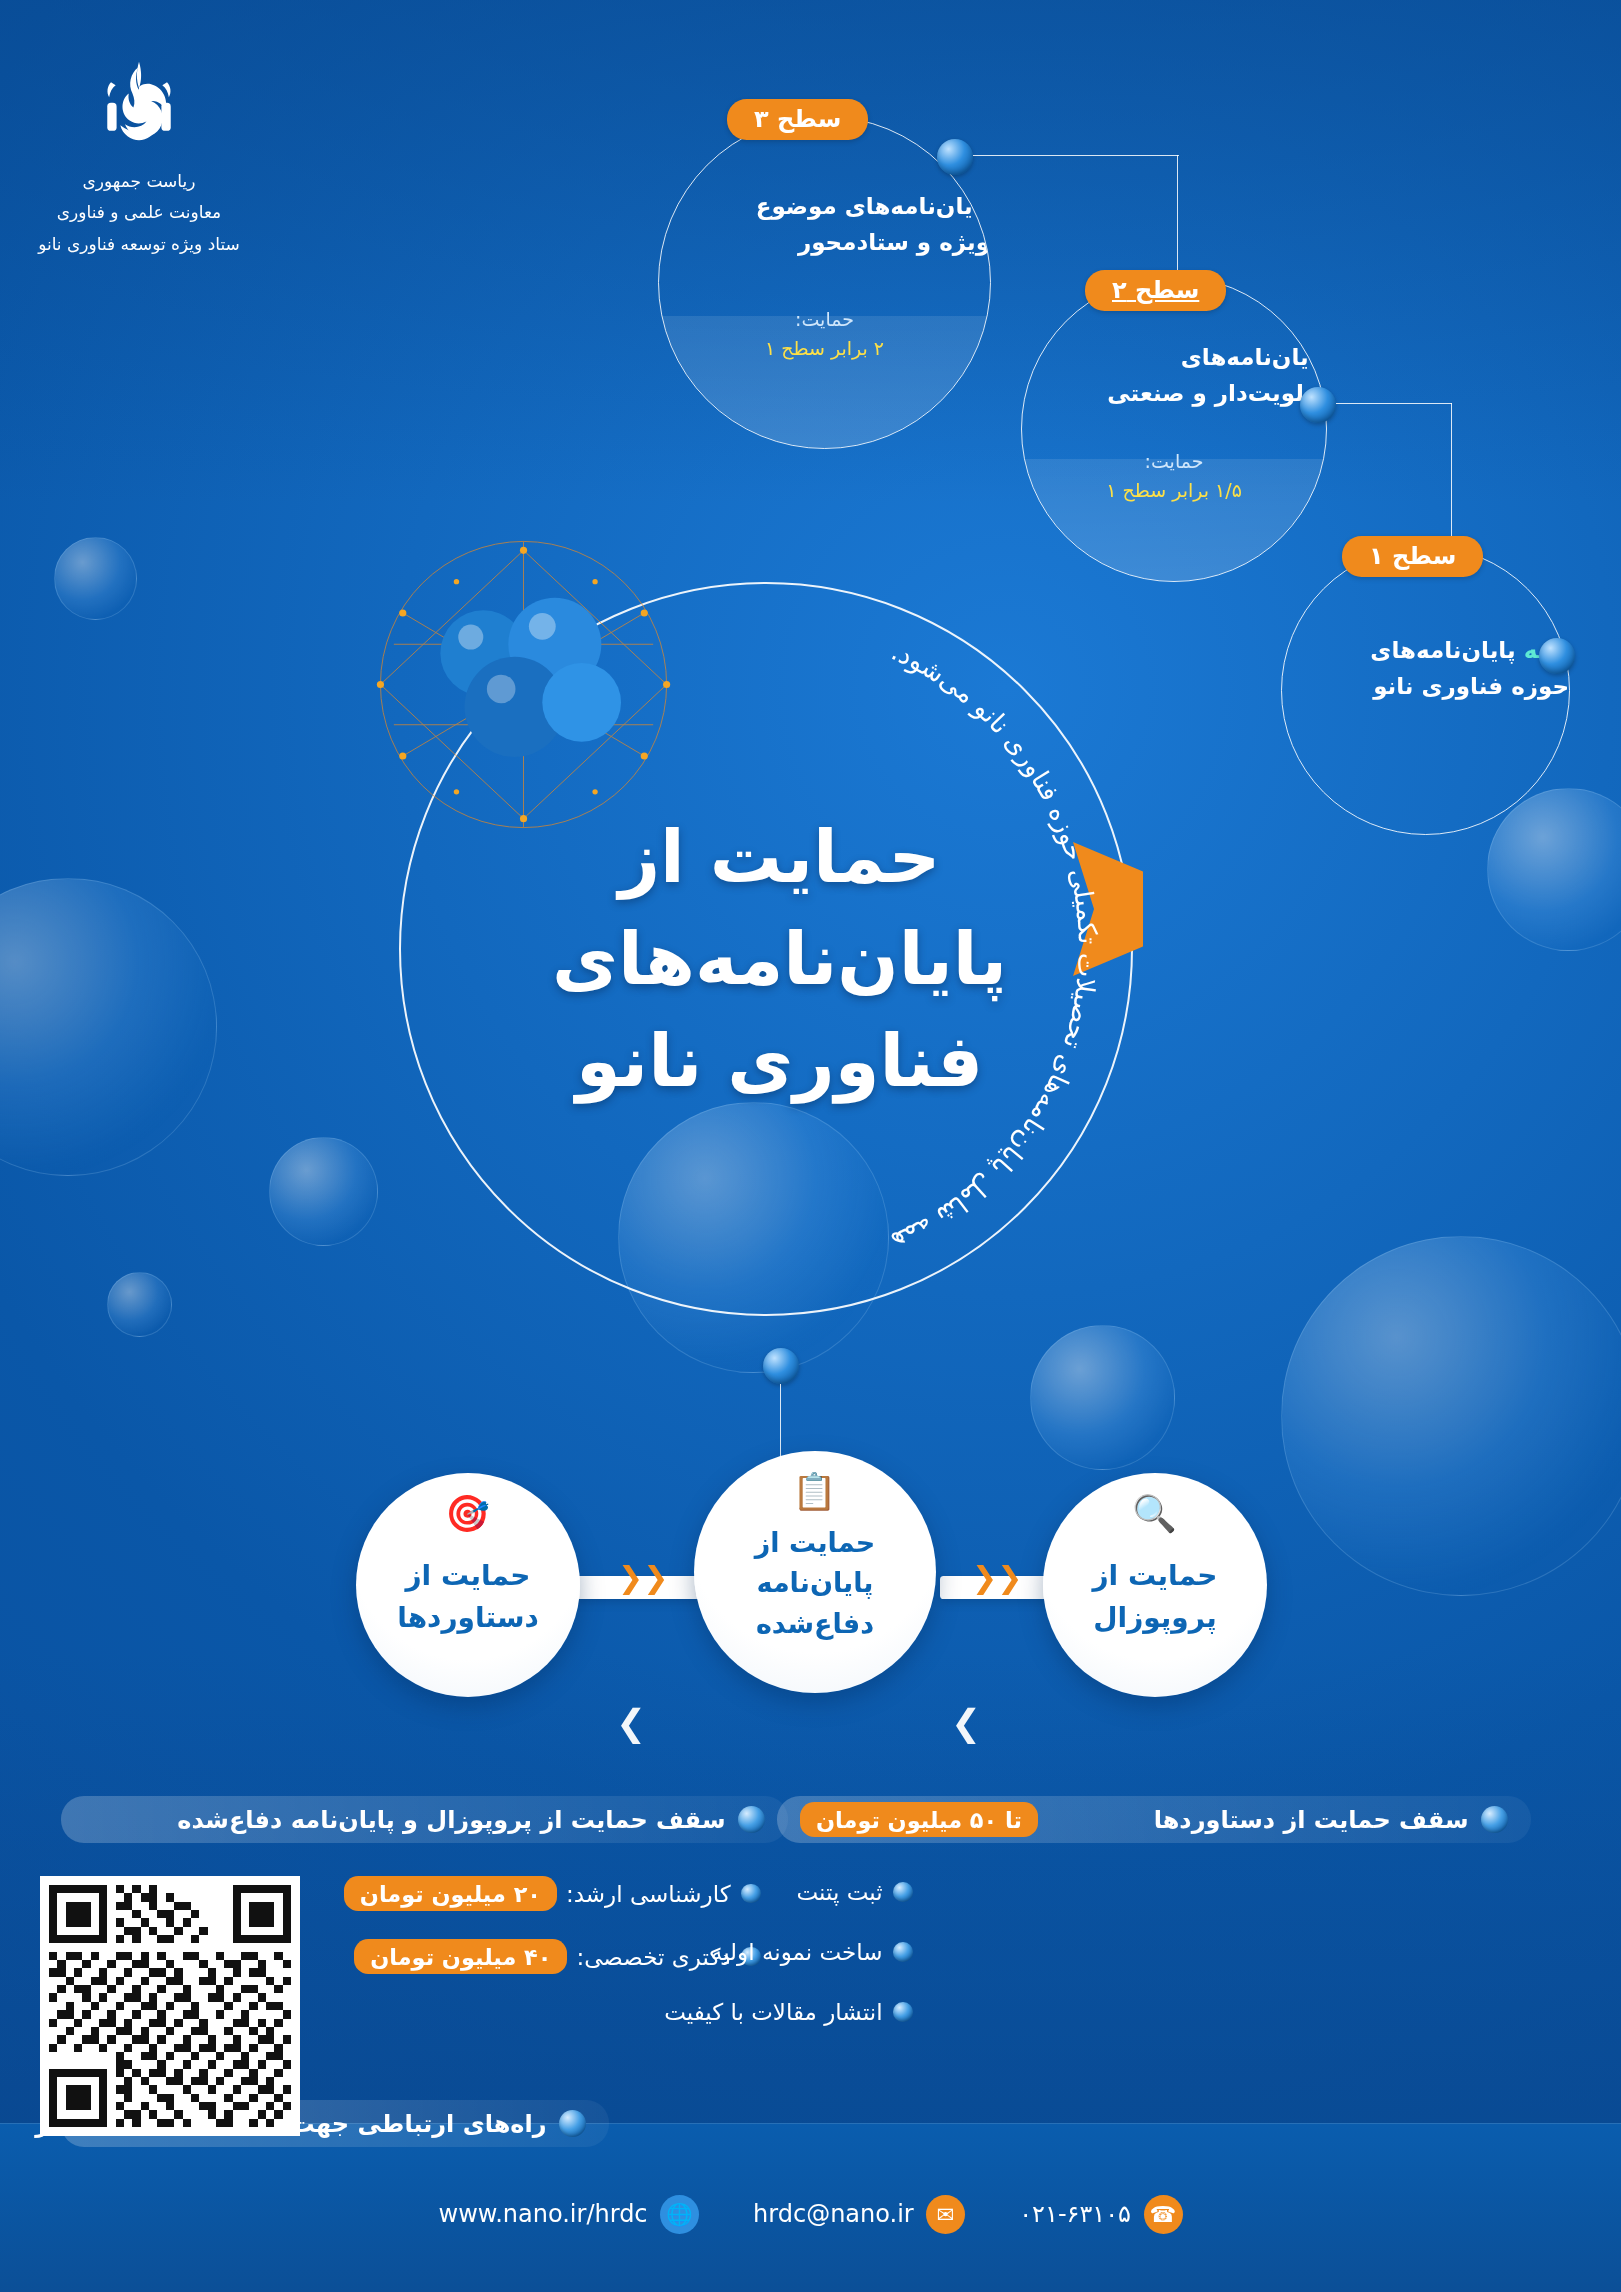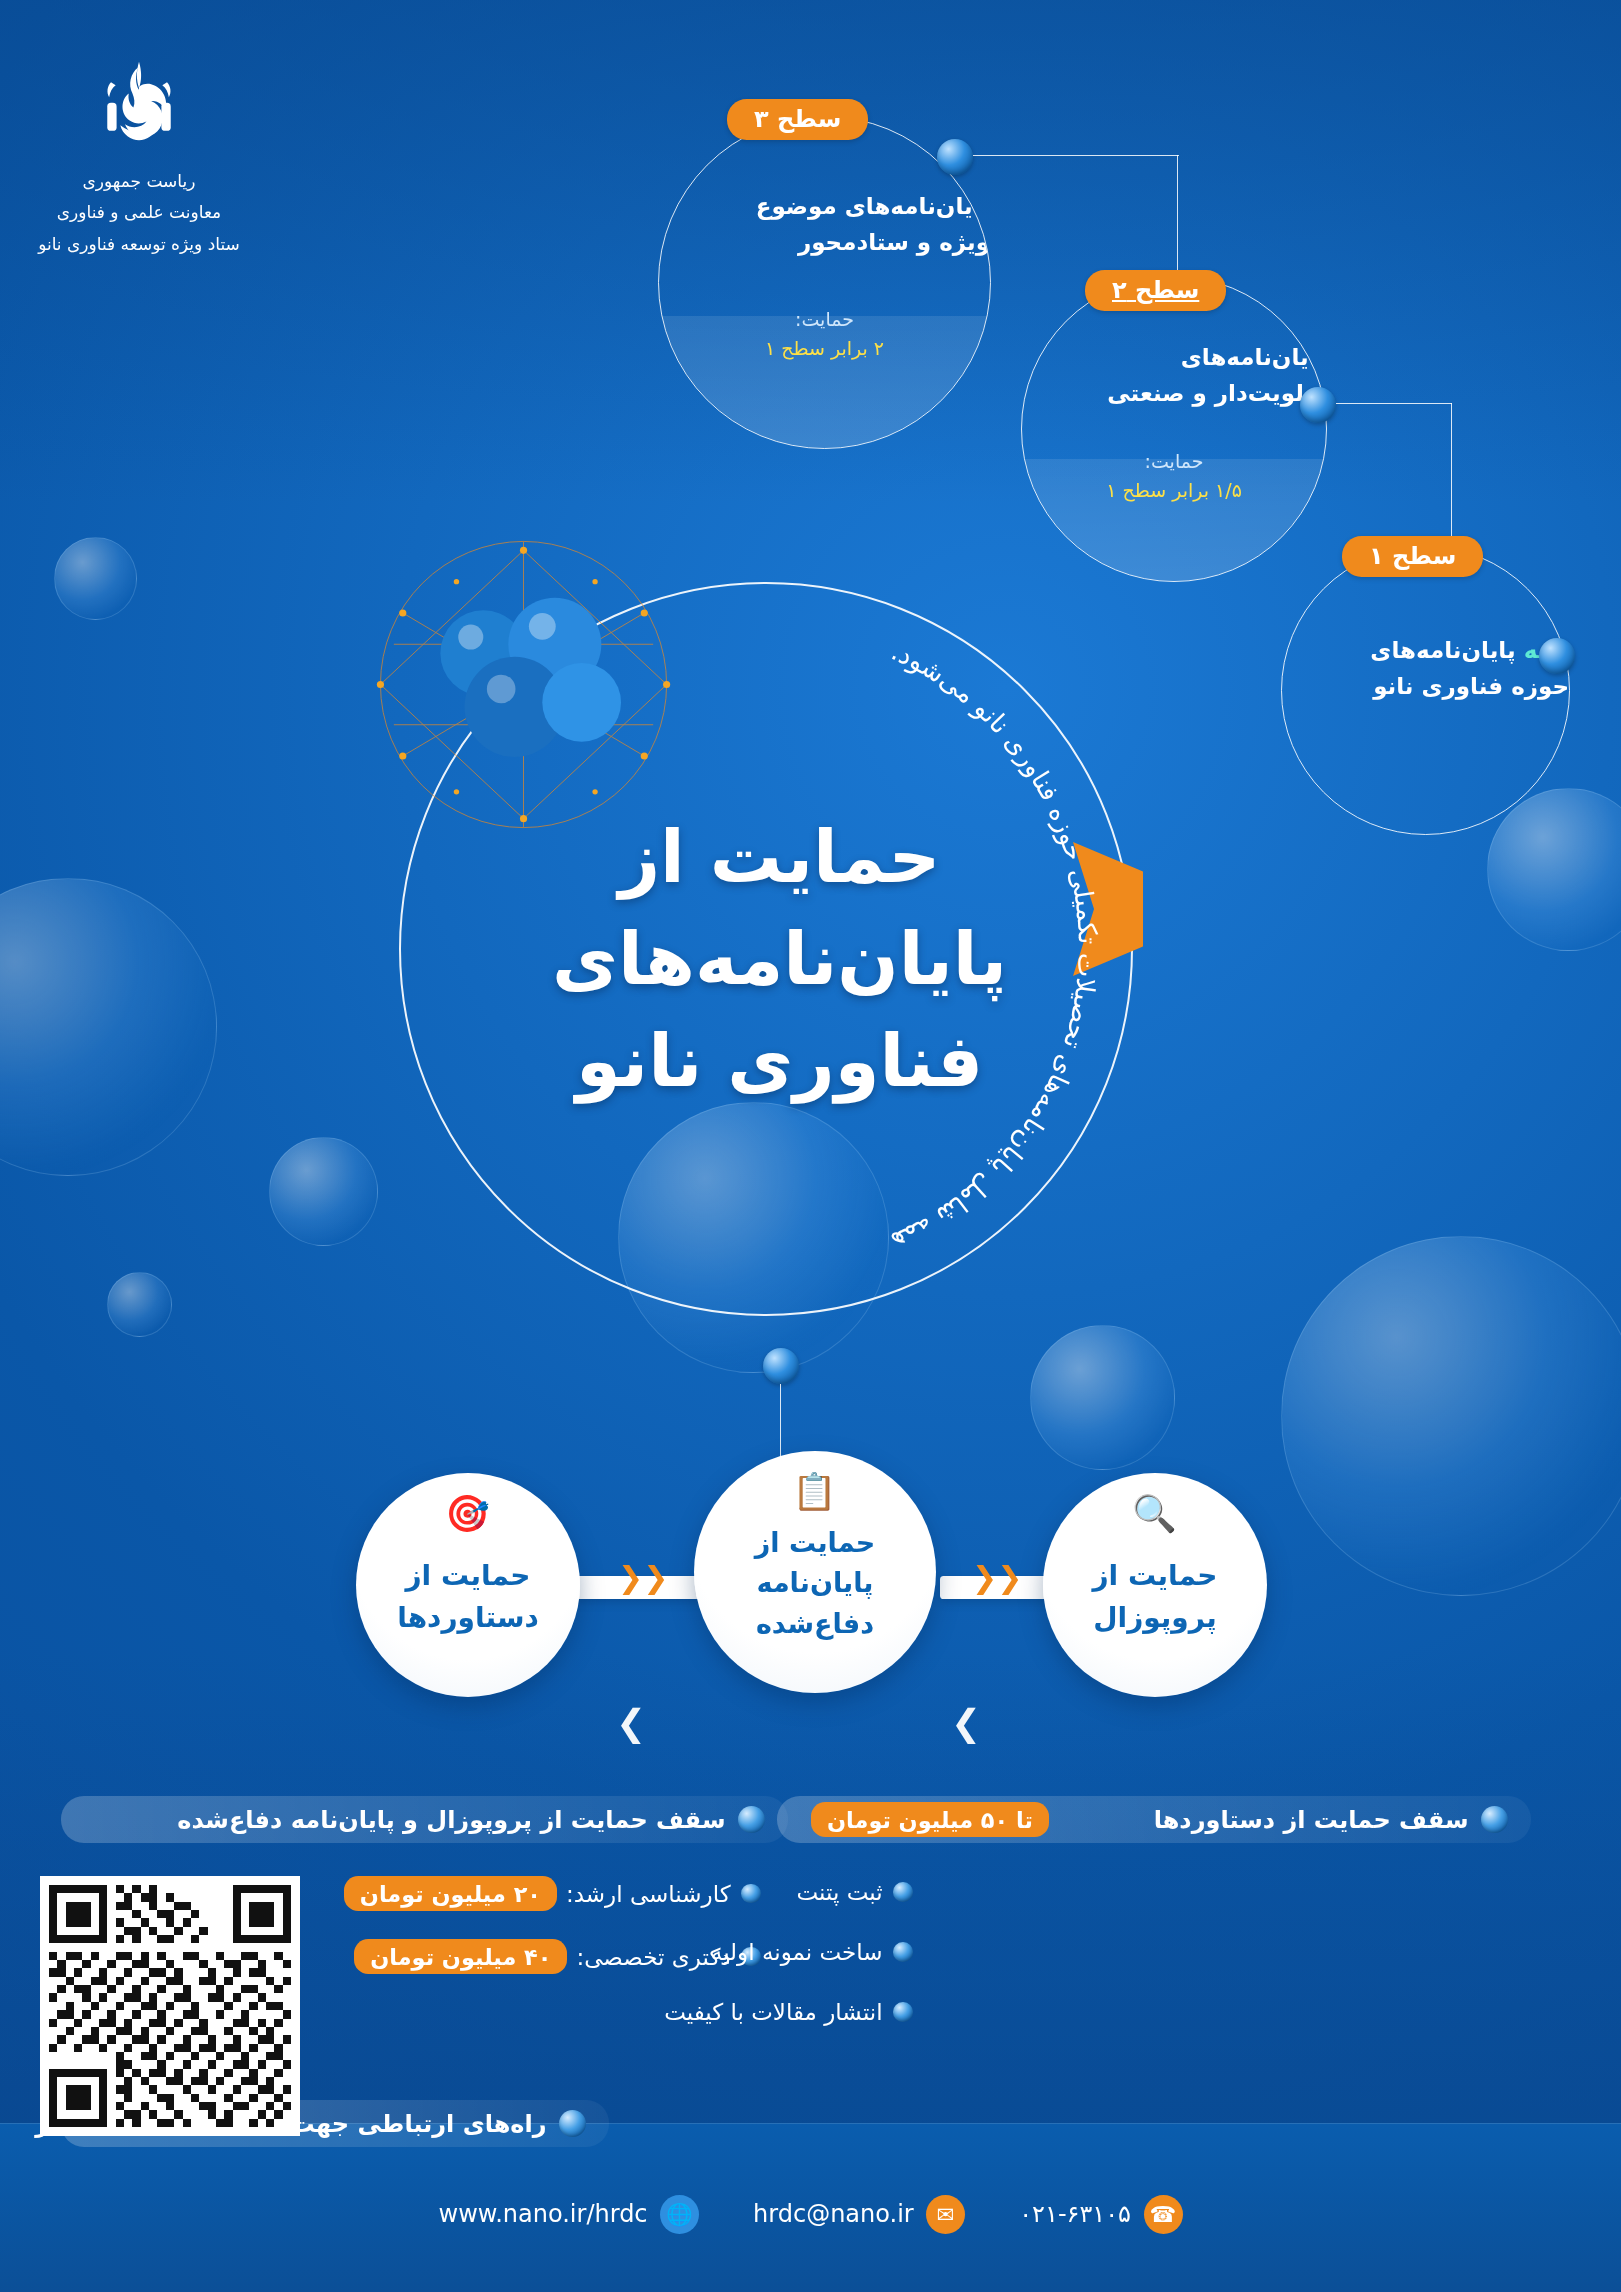--- a/index.html
+++ b/index.html
@@ -328,21 +328,21 @@
   <div class="dot"></div>
   <span>دکتری تخصصی:</span>
   <span class="amount-pill">۴۰ میلیون تومان</span>
 </div>
 
 <div class="hdr-pill" style="right:90px;top:1796px;width:708px;justify-content:space-between;">
   <div style="display:flex;align-items:center;">
     <div class="dot"></div>
     <span>سقف حمایت از دستاوردها</span>
   </div>
-  <span class="amount-pill" style="margin:11px;">تا ۵۰ میلیون تومان</span>
+  <span class="amount-pill" style="margin:0;">تا ۵۰ میلیون تومان</span>
 </div>
 
 <div class="li" style="right:708px;top:1879px;">
   <div class="dot"></div>
   <span>ثبت پتنت</span>
 </div>
 <div class="li" style="right:708px;top:1939px;">
   <div class="dot"></div>
   <span>ساخت نمونه اولیه</span>
 </div>

